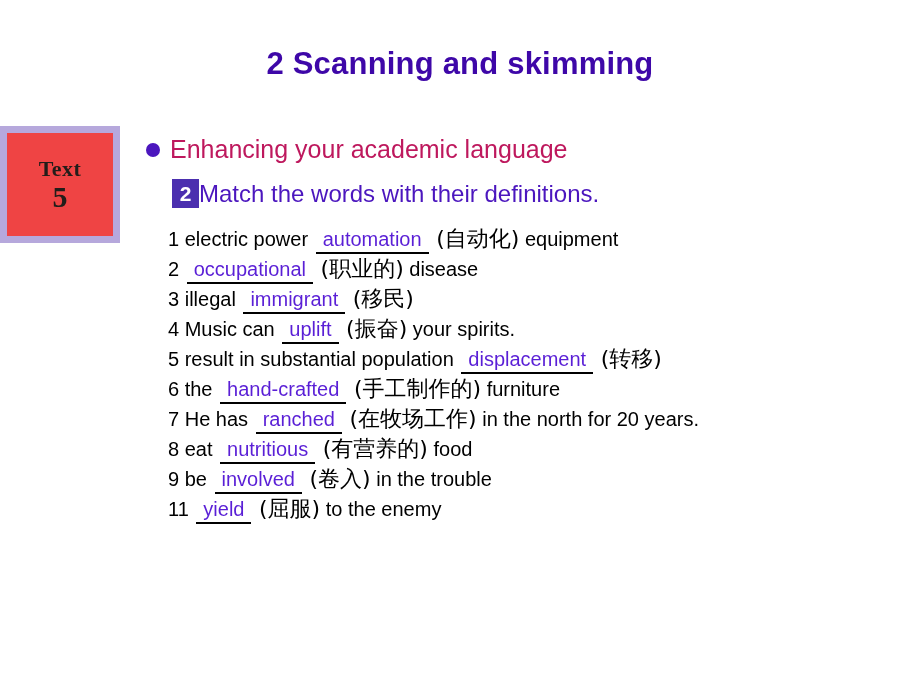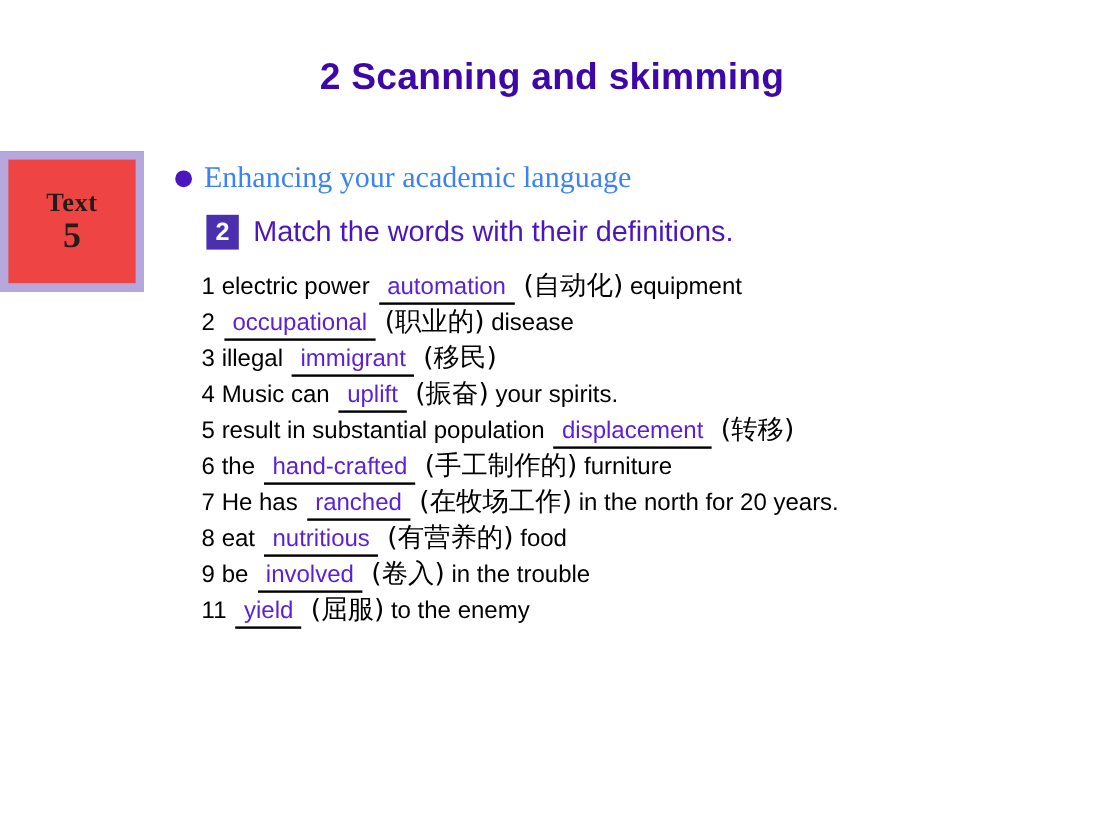--- a/index.html
+++ b/index.html
@@ -72,23 +72,22 @@
   .bullet-dot {
     width: 14px;
     height: 14px;
     border-radius: 50%;
     background: #4B16BE;
     margin-right: 10px;
     flex: none;
   }
   .bullet-text {
     font-size: 25px;
-    color: #3b82f6;
+    color: #be185d;
     white-space: nowrap;
-    font-family: Liberation Serif, serif;
   }
 
   
   .task-row {
     position: absolute;
     left: 172px;
     top: 179px;
     display: flex;
     align-items: center;
   }
@@ -100,21 +99,21 @@
     font-size: 21px;
     font-weight: bold;
     display: flex;
     align-items: center;
     justify-content: center;
     flex: none;
   }
   .task-heading {
     font-size: 24px;
     color: #4B16BE;
-    margin-left: 12px;
+    margin-left: 0;
     white-space: nowrap;
   }
 
   
   .ex-list {
     position: absolute;
     left: 168px;
     top: 224px;
     width: 750px;
   }

